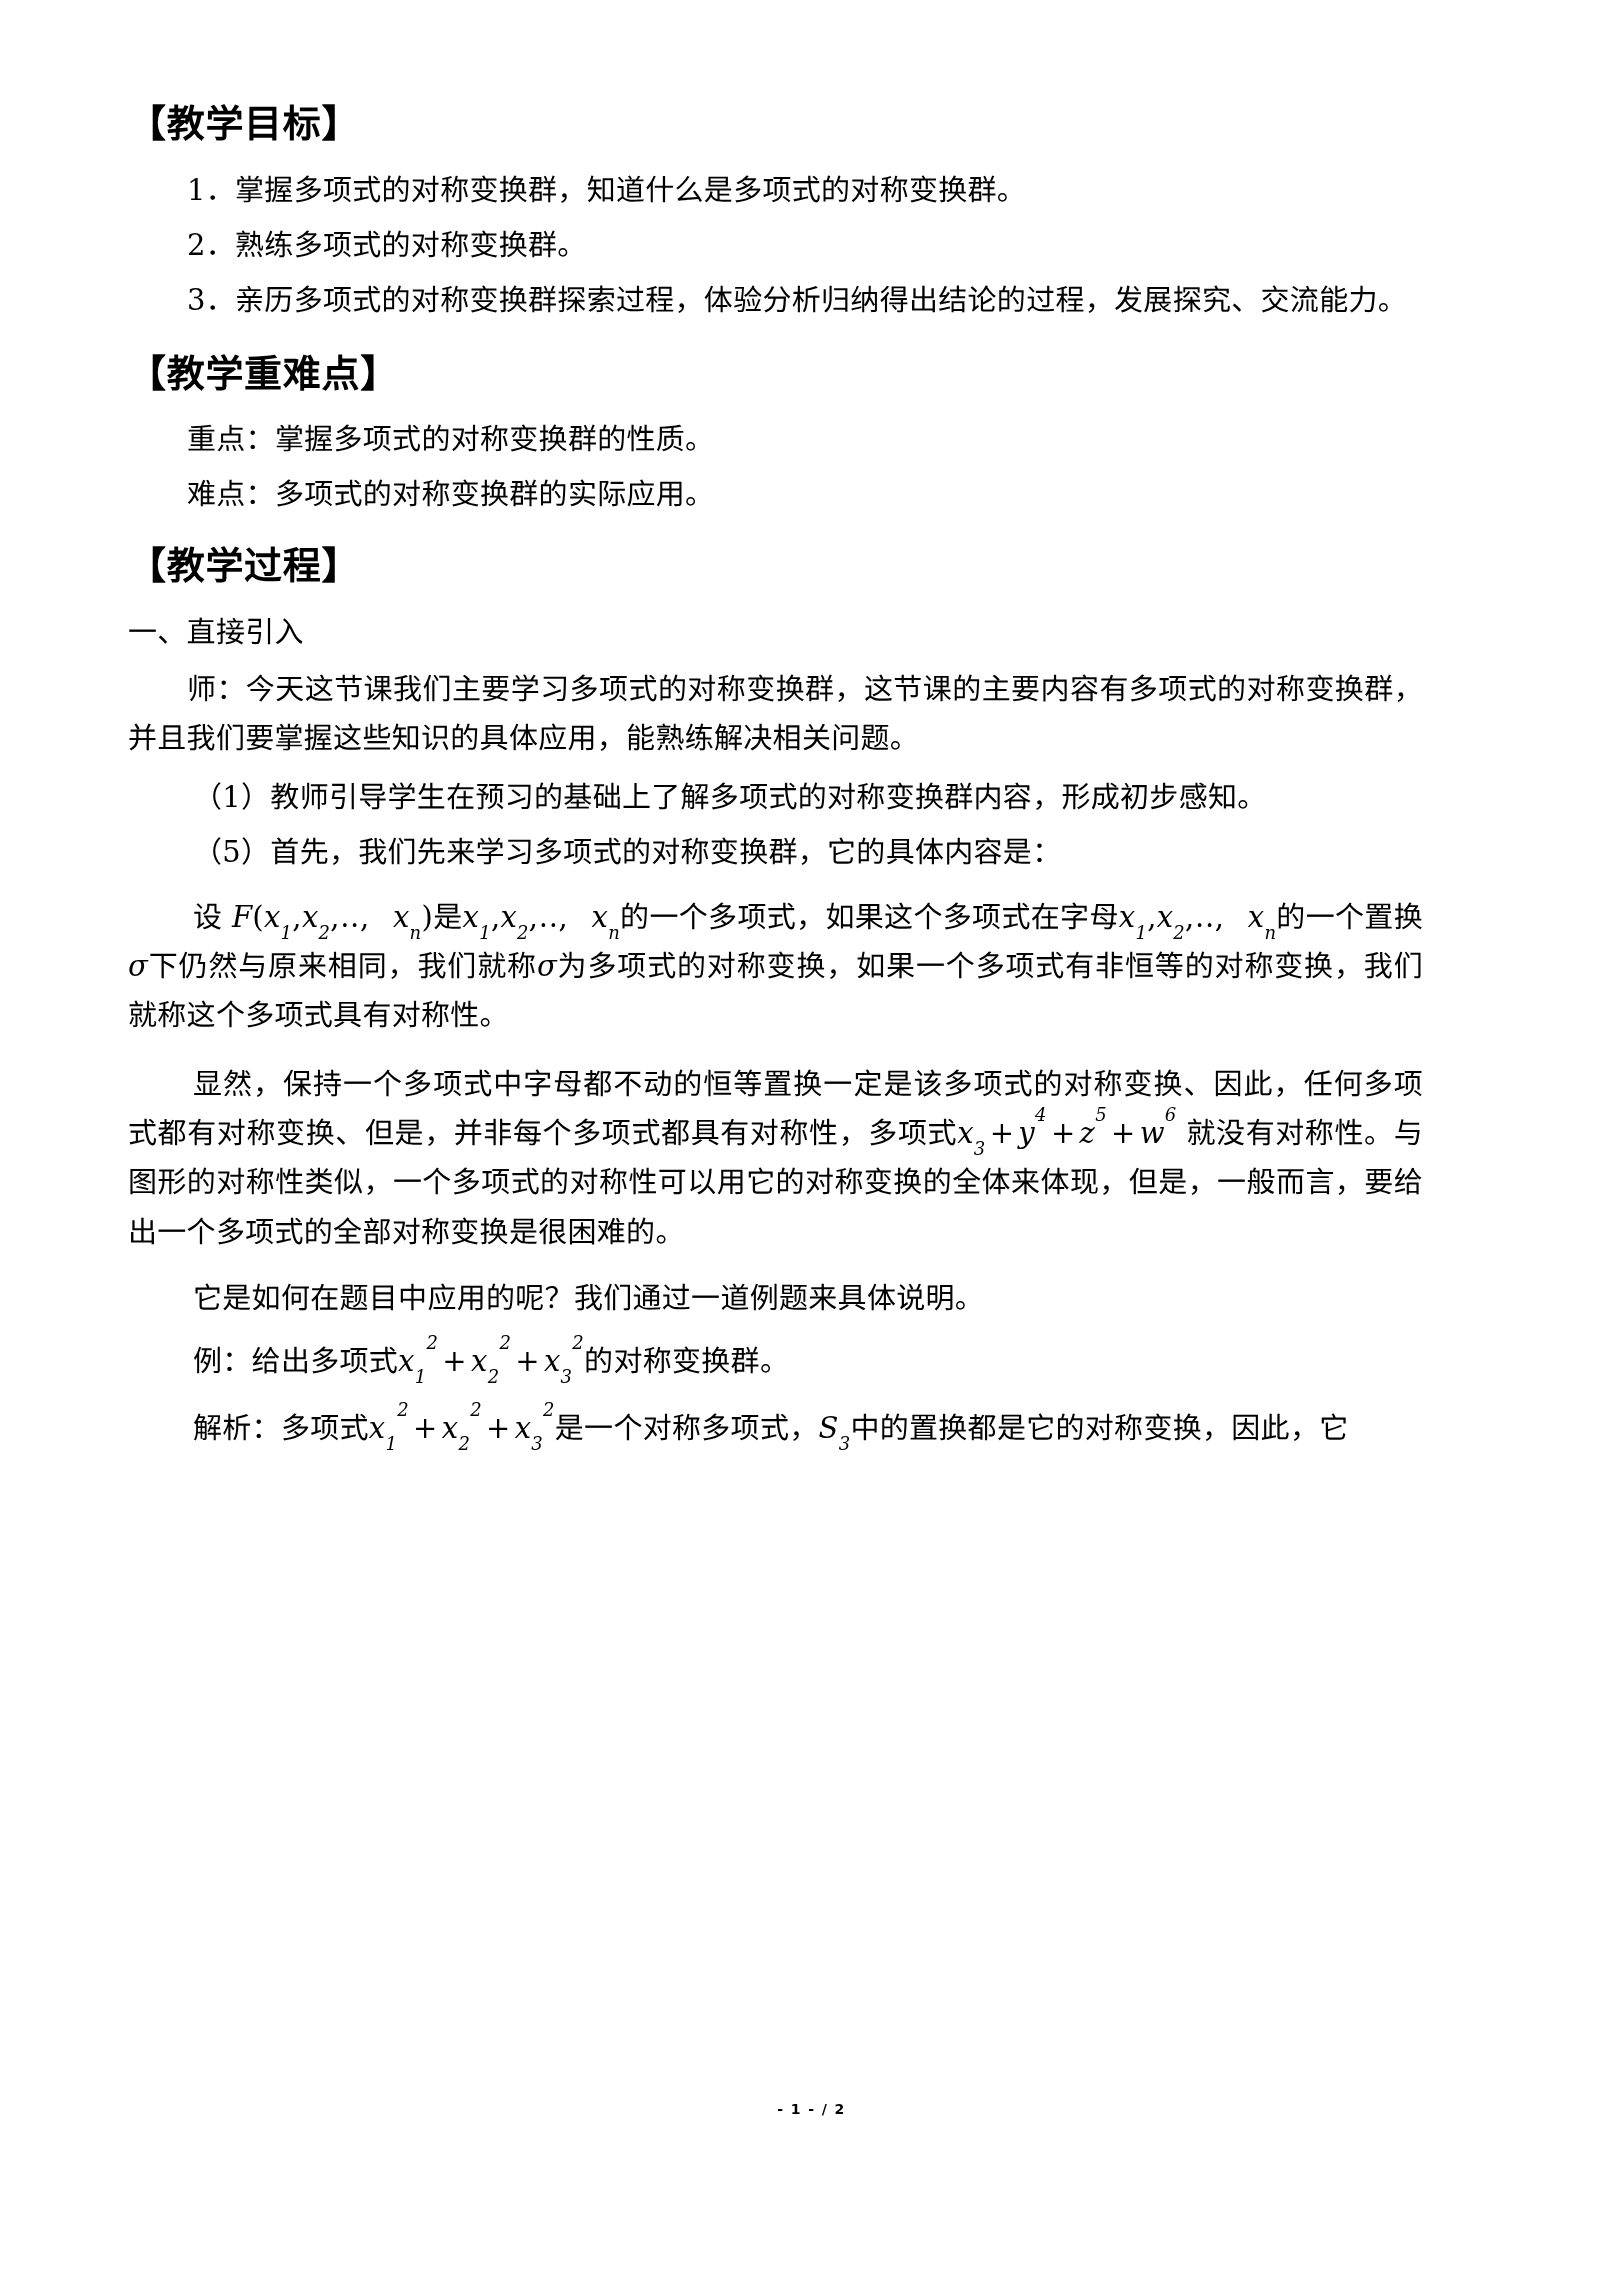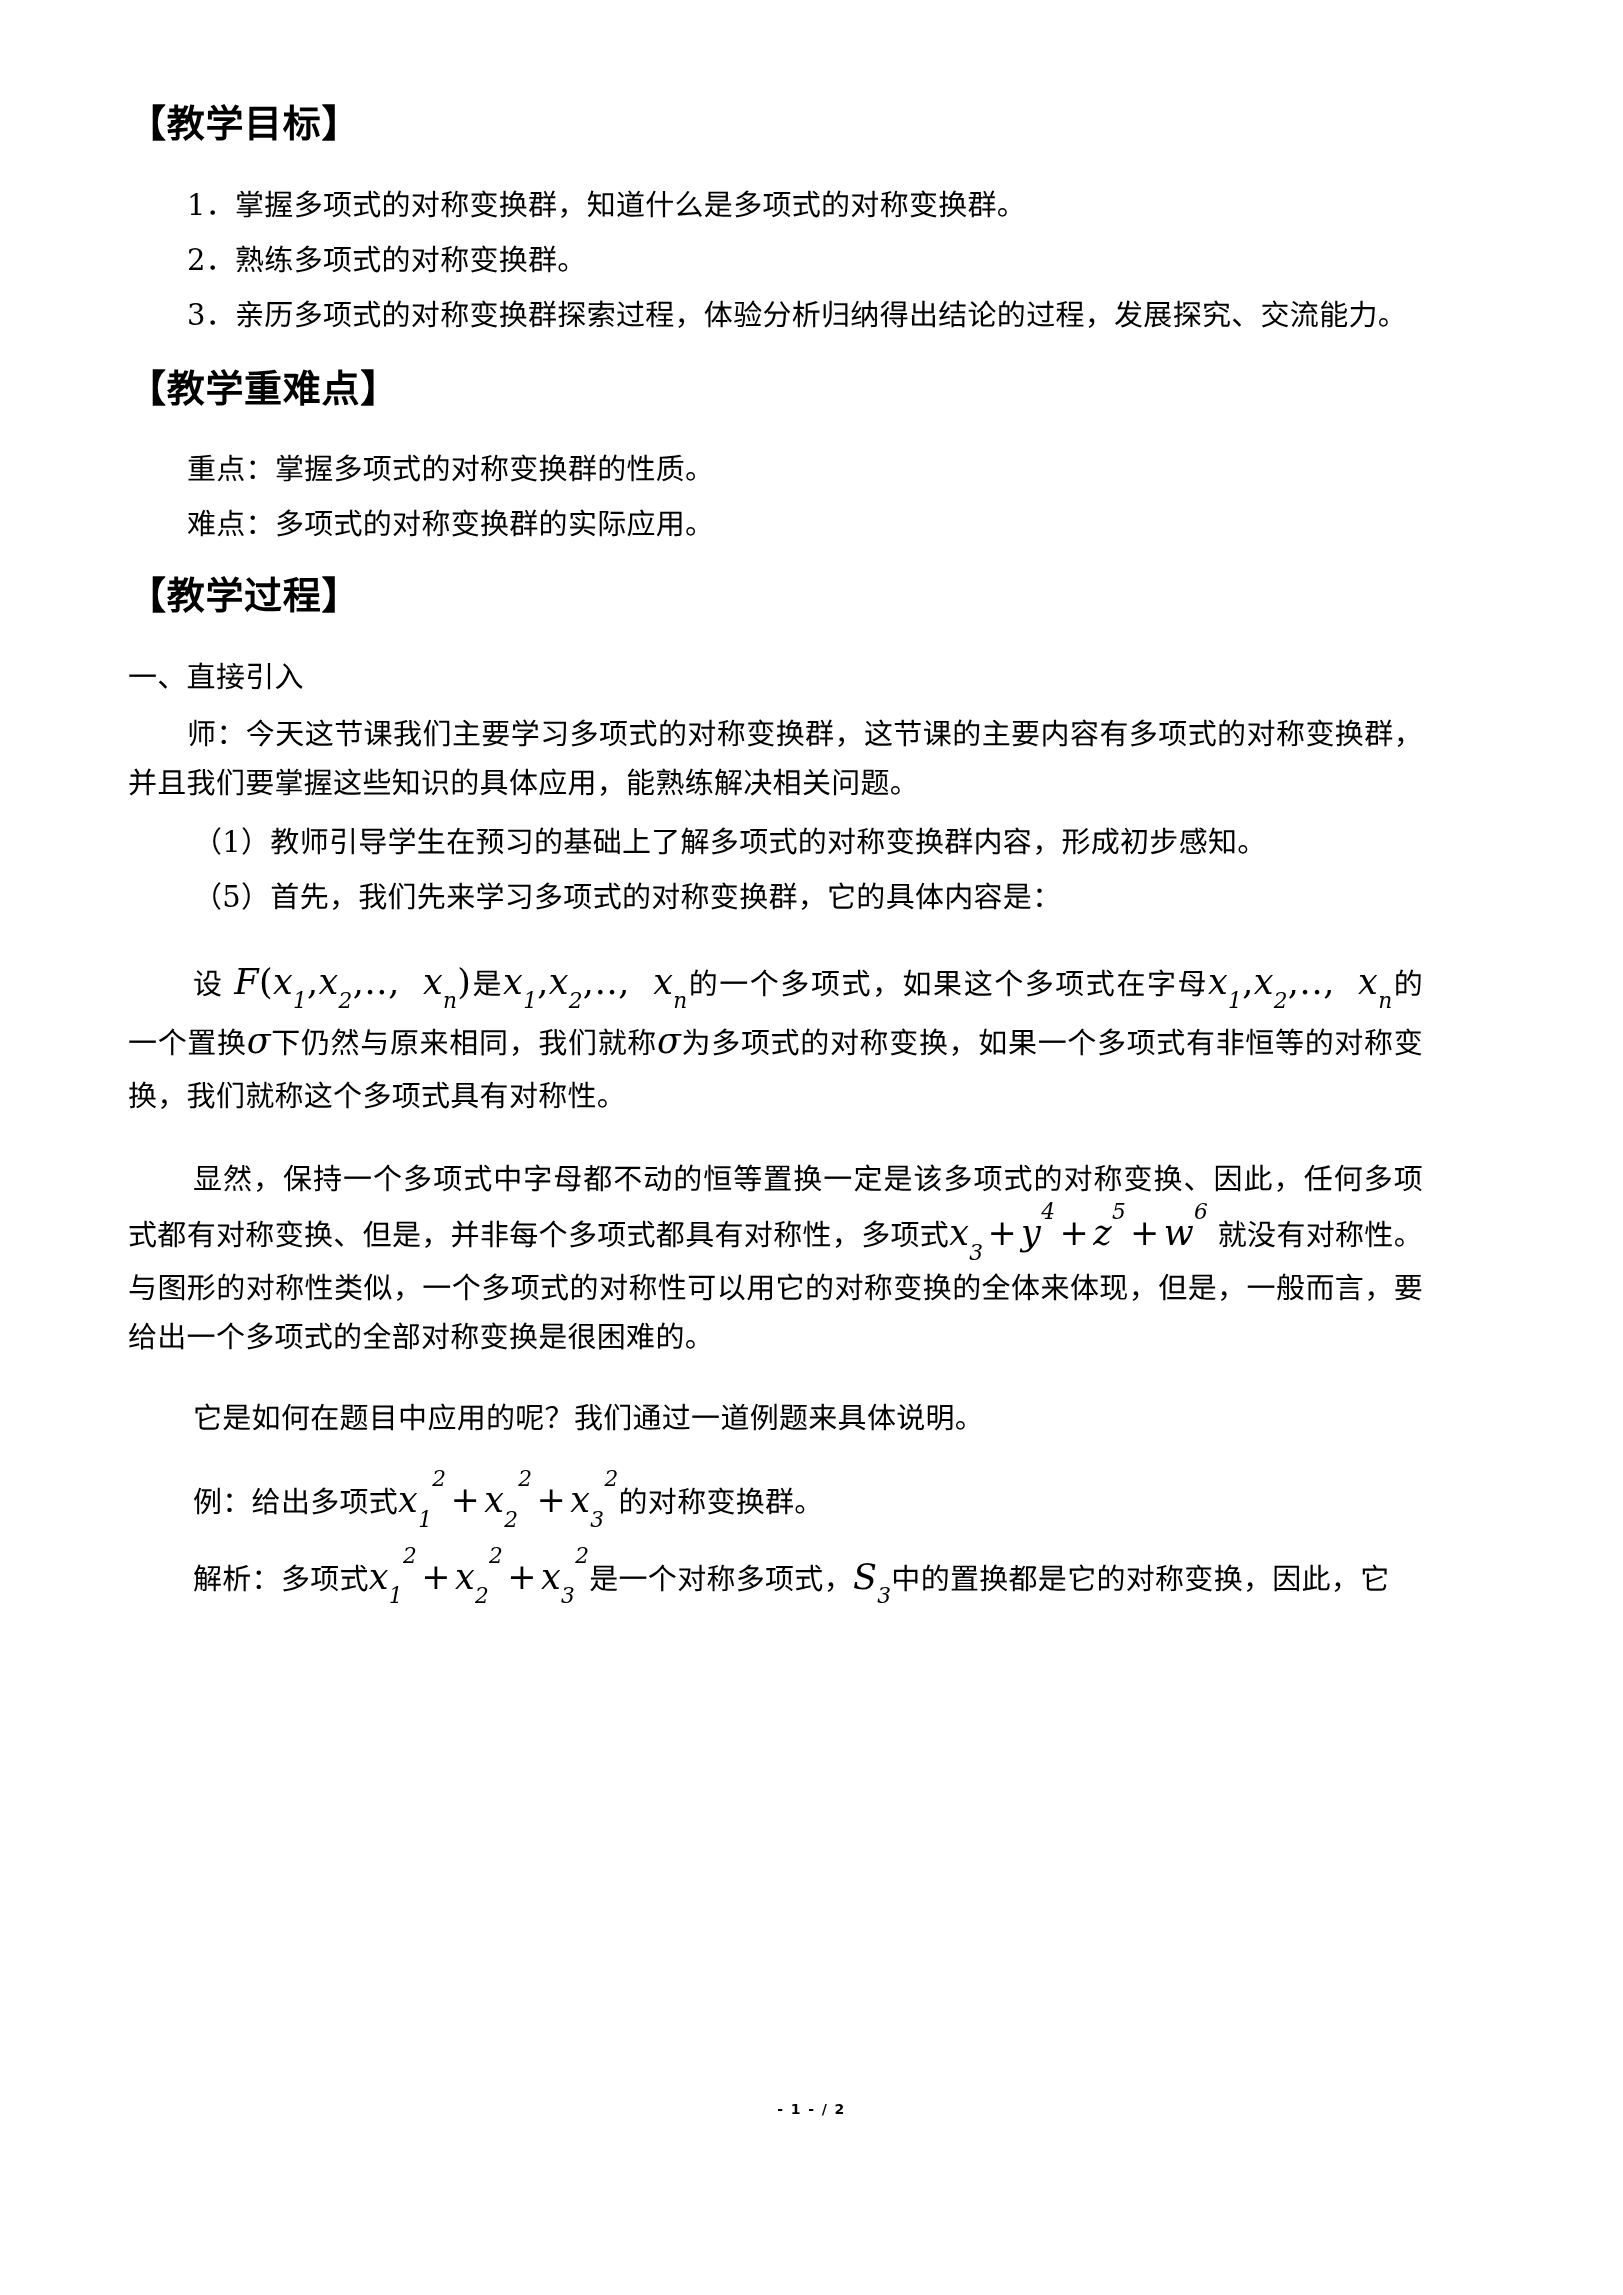--- a/index.html
+++ b/index.html
@@ -57,29 +57,29 @@
     letter-spacing: 0.3px;
     margin: 0;
     text-align: justify;
     text-justify: inter-ideograph;
   }
   .indent  { text-indent: 59px; }
   .indent2 { text-indent: 65px; }
   .noindent { text-indent: 0; }
 
   .gap-sm { margin-top: 11px; }
-  .gap-md { margin-top: 34px; }
+  .gap-md { margin-top: 19px; }
   .gap-lg { margin-top: 23px; }
   .loose { line-height: 1.70; }
 
   
   .math {
     font-family: "DejaVu Serif", "Liberation Serif", serif;
     font-style: italic;
-    font-size: 35px;
+    font-size: 29px;
     white-space: nowrap;
   }
   .math .op {
     font-style: normal;
     padding: 0 4.1px;
   }
   .math sub, .math sup {
     font-size: 0.62em;
     font-style: italic;
     line-height: 0;

